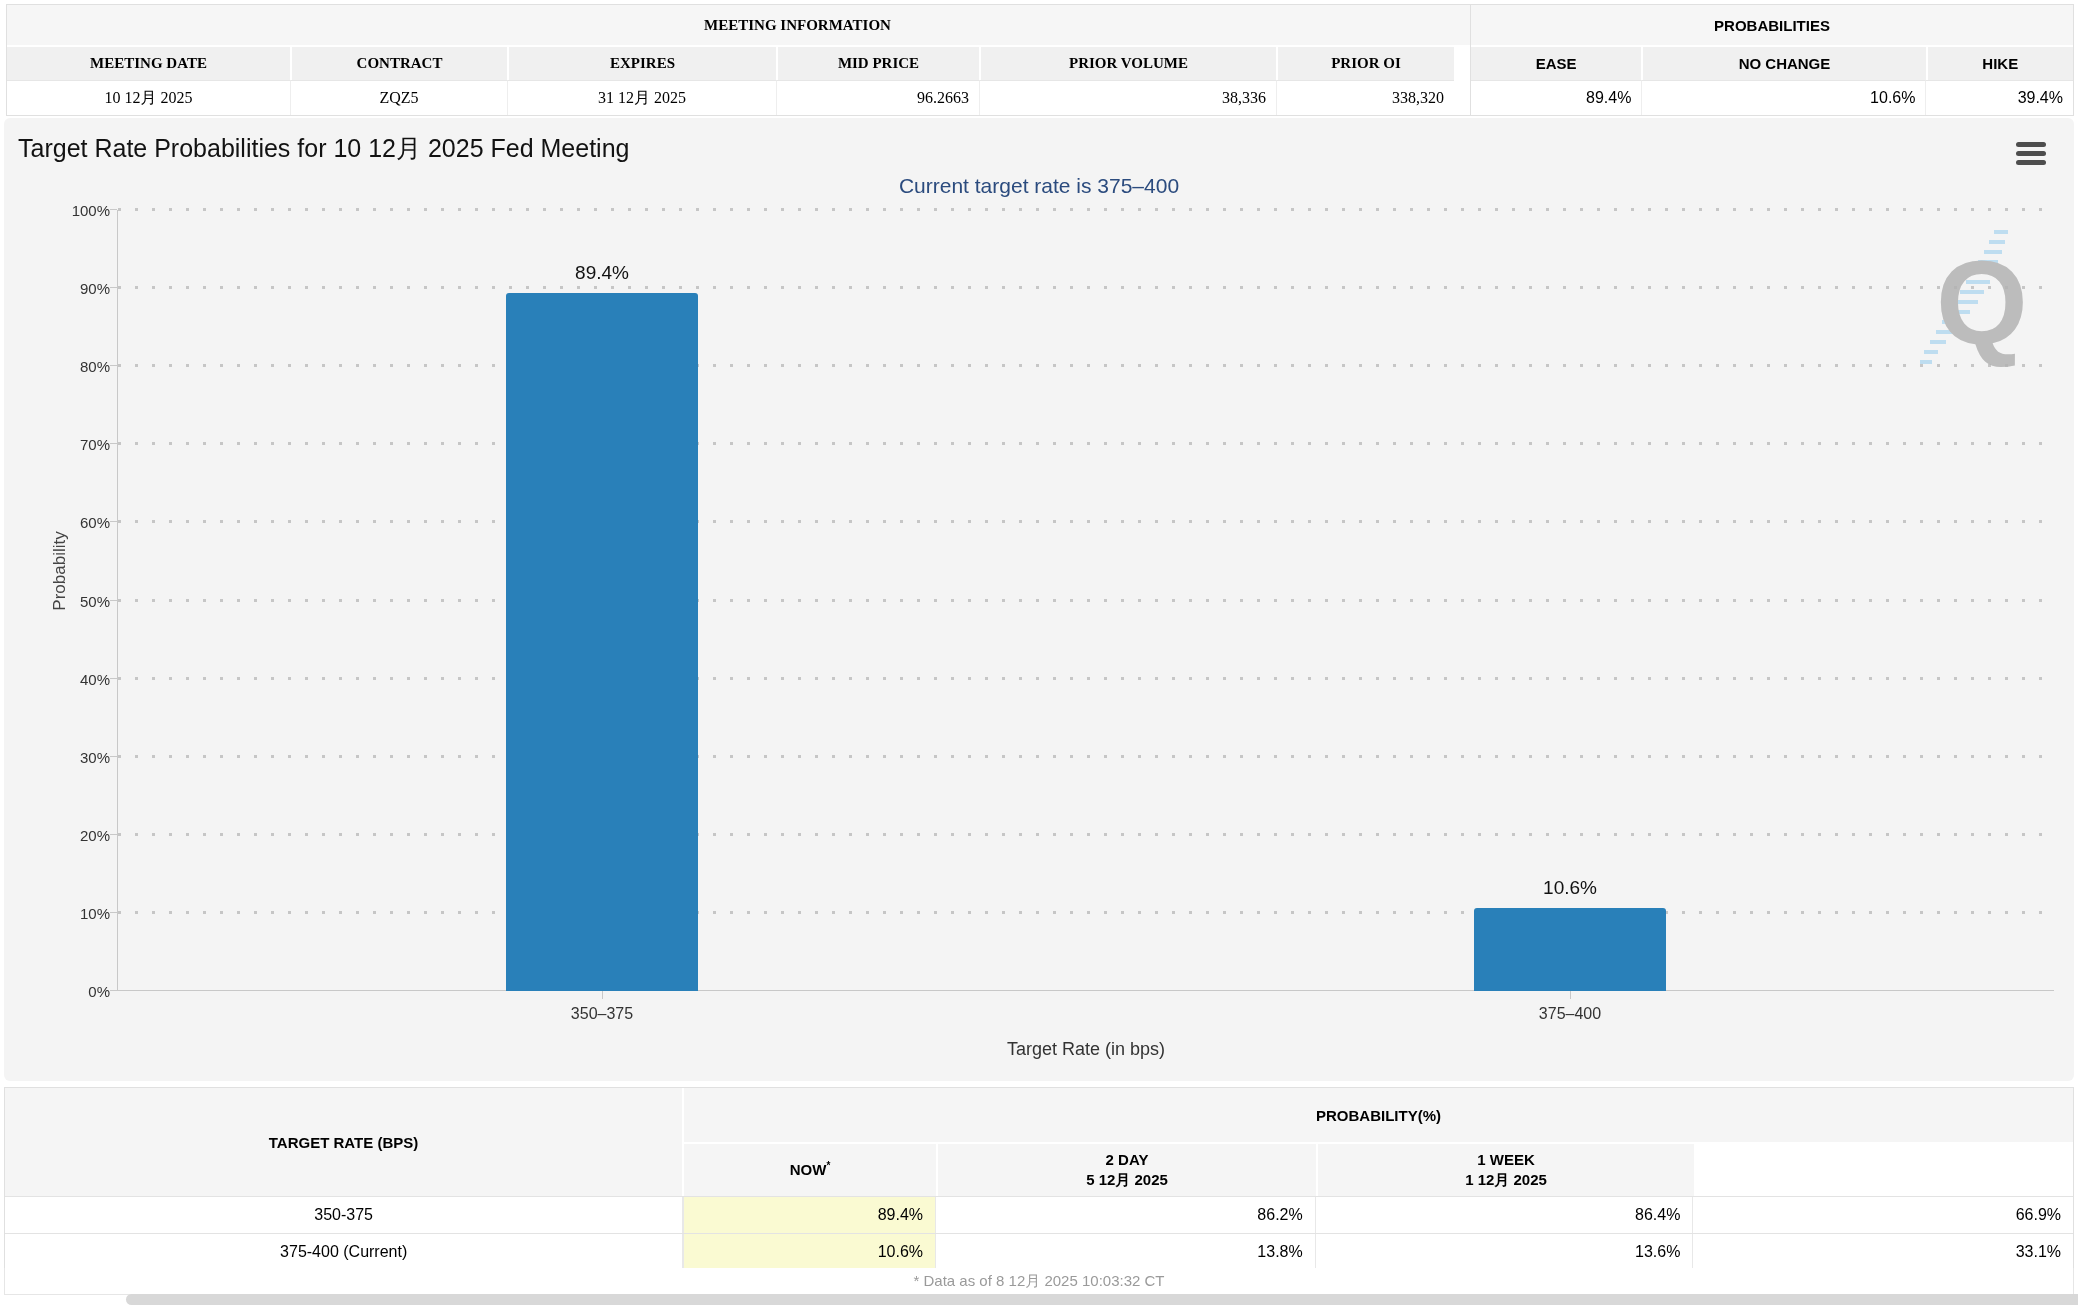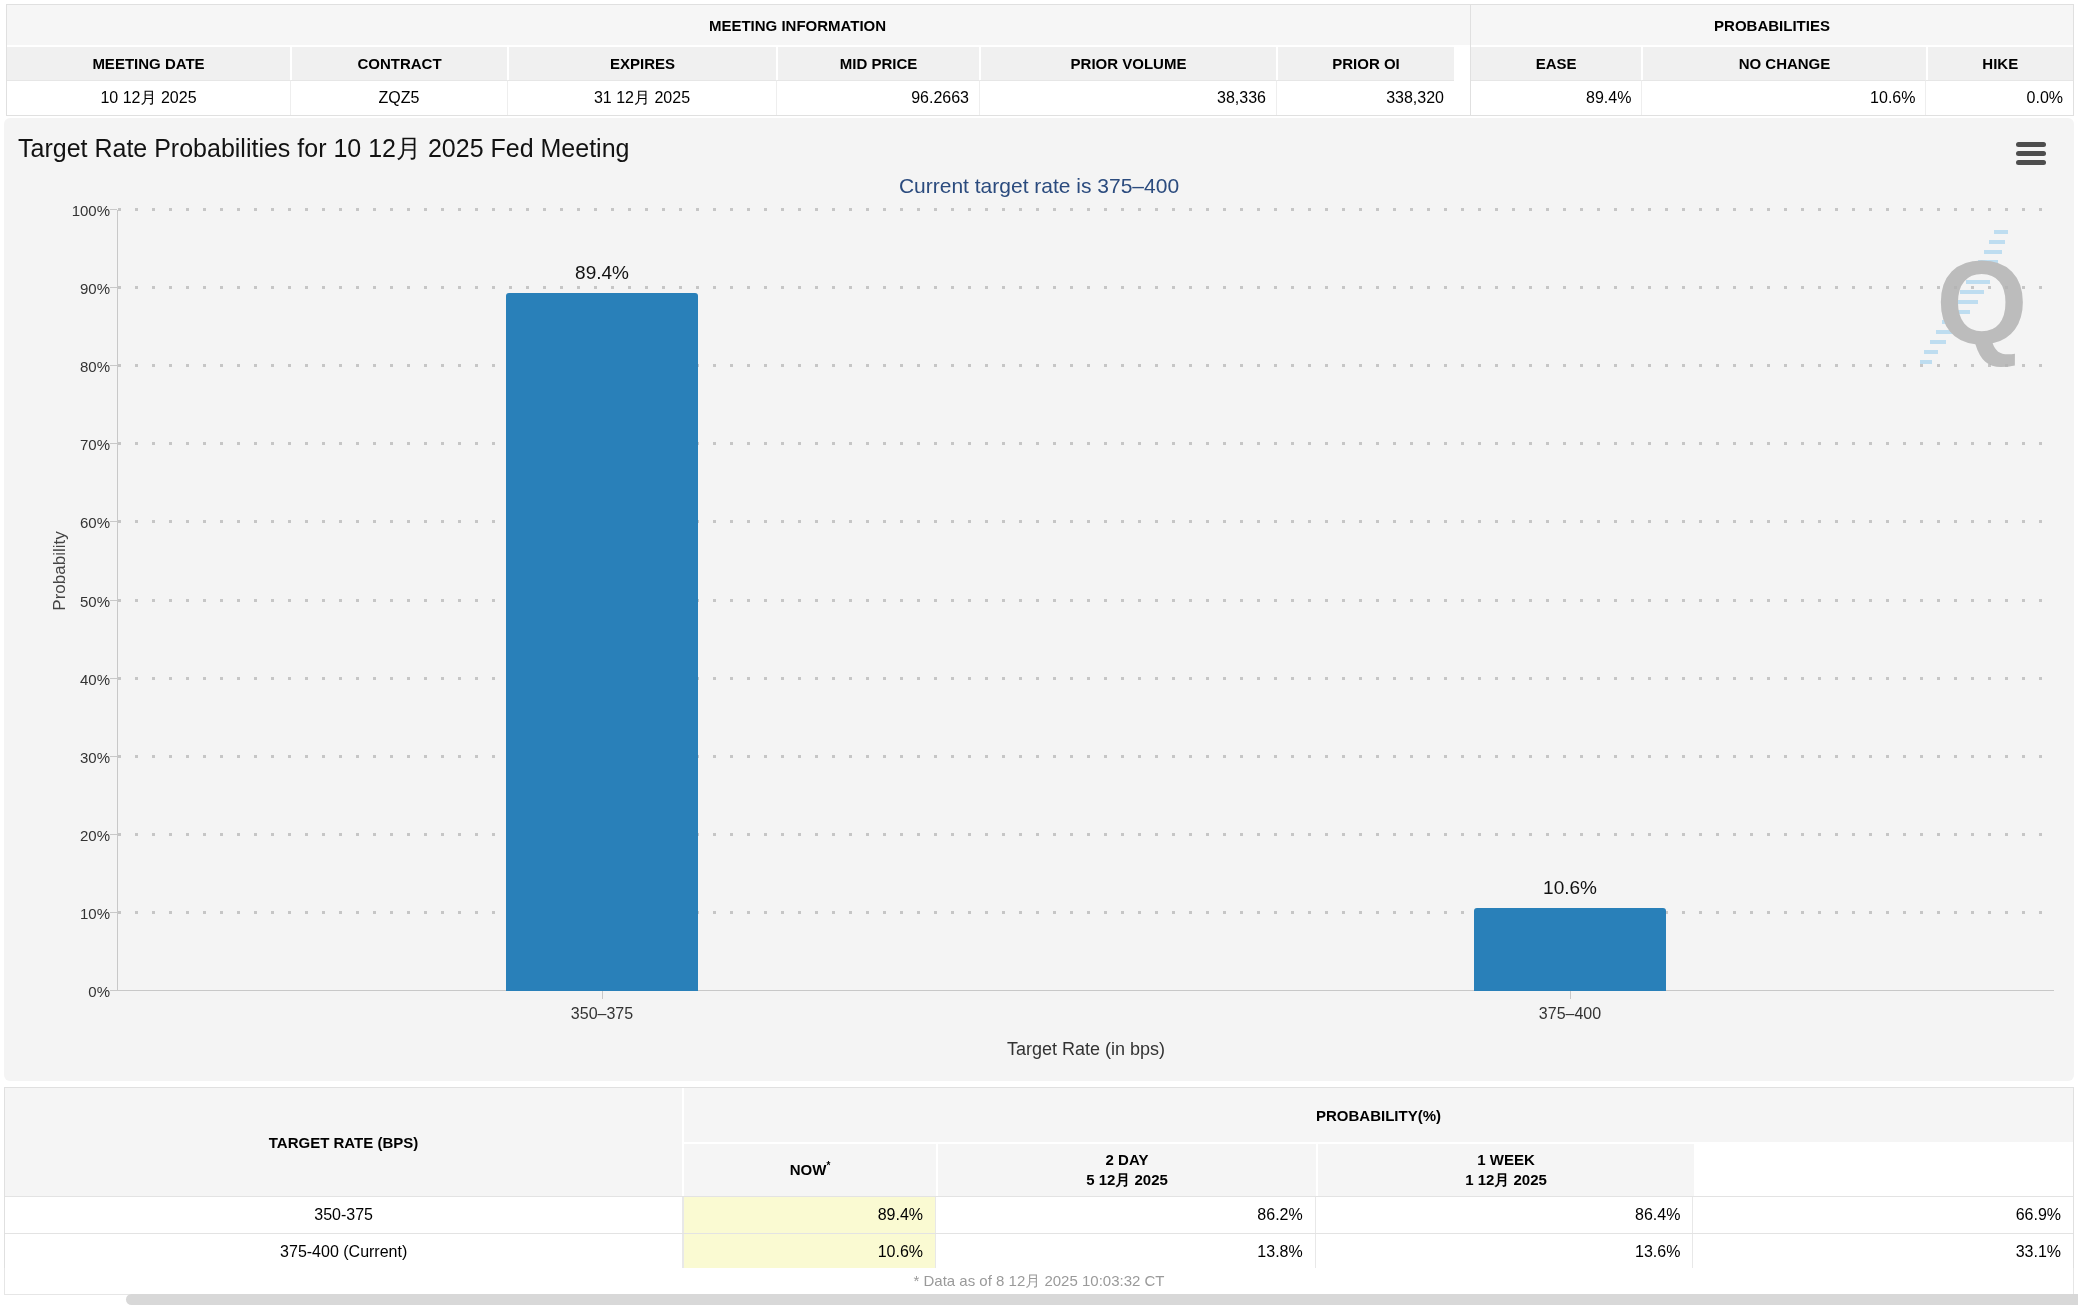--- a/index.html
+++ b/index.html
@@ -68,21 +68,21 @@
   .w-now{width:252px;} .w-day{width:380px;} .w-week{width:378px;} .w-month{width:381px;}
   .footnote { position:absolute; left:4px; top:1268px; width:2070px; height:27px;
               display:flex; align-items:center; justify-content:center; font-size:15px; color:#9a9a9a;
               background:#fff; border:1px solid #e6e6e6; border-top:none; }
   .bottom-bar { position:absolute; left:126px; right:0; top:1294px; height:11px;
                 background:#d8d8d8; border-radius:6px 0 0 6px; }
 </style>
 </head>
 <body>
 
-<div class="info-table" style="left:6px; width:1583px;">
+<div class="info-table" style="left:6px; width:1583px;font-family:Liberation Serif, serif;">
   <div class="it-caption">MEETING INFORMATION</div>
   <div class="it-row">
     <div class="it-cell" style="width:283px">MEETING DATE</div>
     <div class="it-cell" style="width:217px">CONTRACT</div>
     <div class="it-cell" style="width:269px">EXPIRES</div>
     <div class="it-cell" style="width:203px">MID PRICE</div>
     <div class="it-cell" style="width:297px">PRIOR VOLUME</div>
     <div class="it-cell" style="width:178px">PRIOR OI</div>
   </div>
   <div class="it-row">
@@ -98,21 +98,21 @@
 <div class="info-table" style="left:1470px; width:604px;">
   <div class="it-caption">PROBABILITIES</div>
   <div class="it-row">
     <div class="it-cell" style="width:171px">EASE</div>
     <div class="it-cell" style="width:285px">NO CHANGE</div>
     <div class="it-cell" style="width:148px">HIKE</div>
   </div>
   <div class="it-row">
     <div class="iv-cell num" style="width:171px">89.4%</div>
     <div class="iv-cell num" style="width:285px">10.6%</div>
-    <div class="iv-cell num" style="width:148px">0.0%</div>
+    <div class="iv-cell num" style="width:148px">39.4%</div>
   </div>
 </div>
 
 <div class="chart-panel">
   <div class="chart-title">Target Rate Probabilities for 10 12月 2025 Fed Meeting</div>
   <div class="burger">
       <div></div>
       <div></div>
       <div></div>
     </div>

